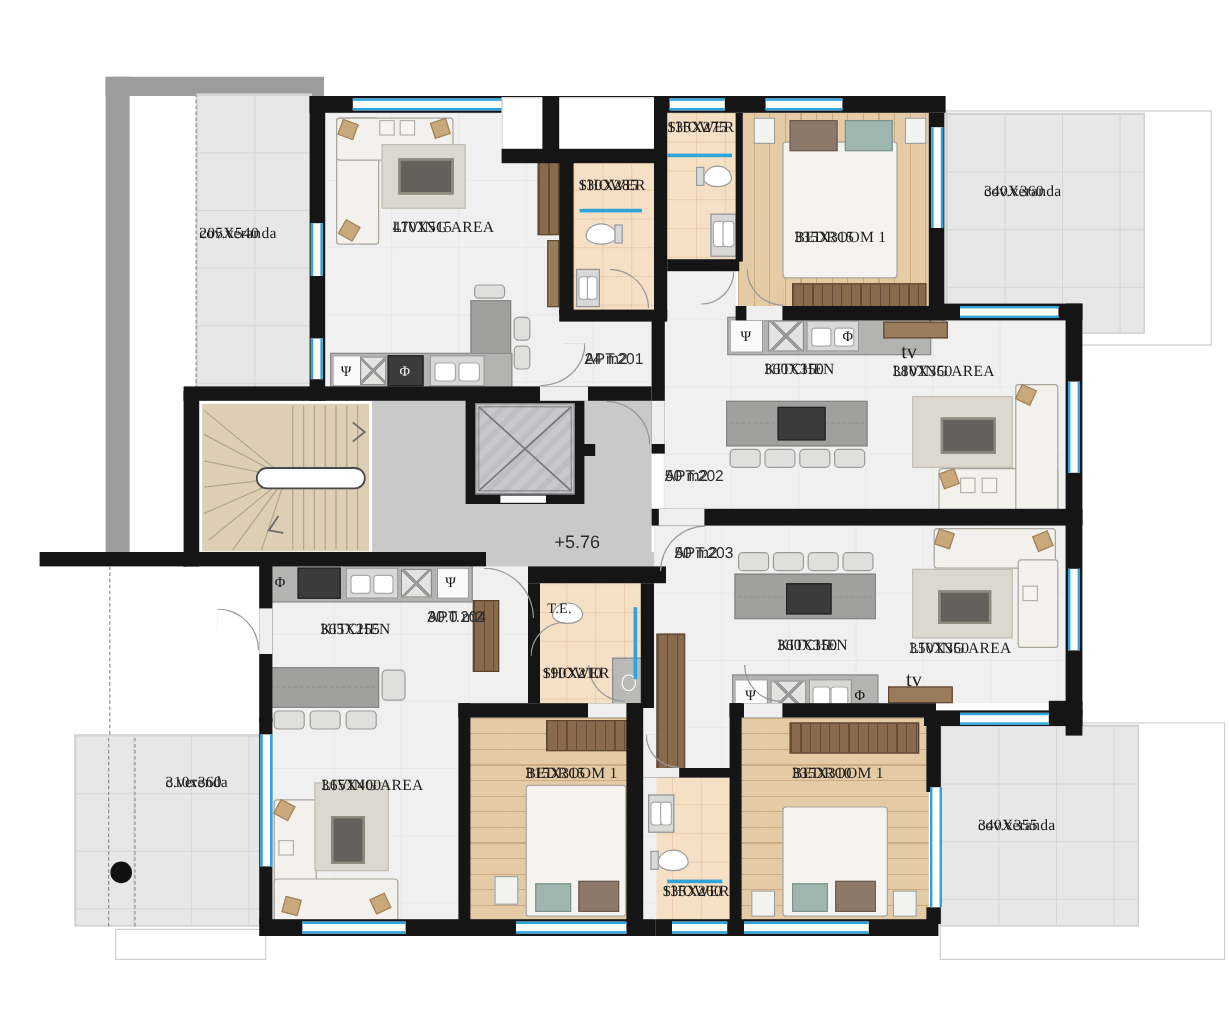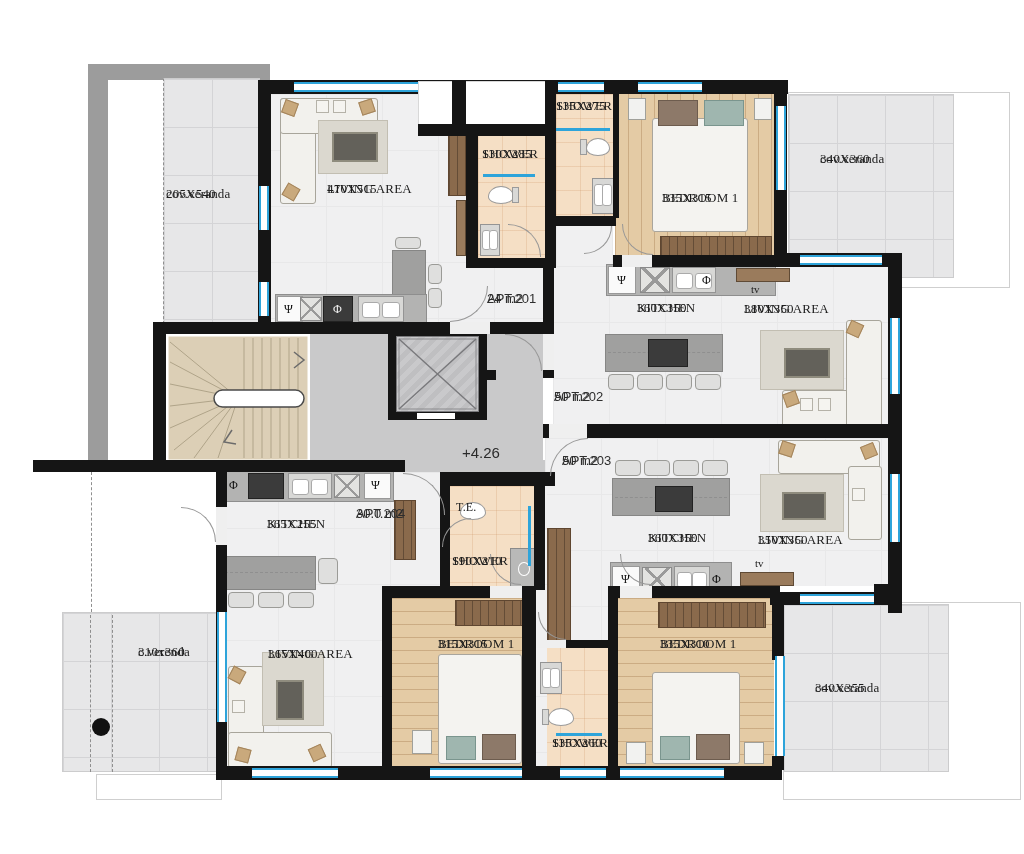--- a/index.html
+++ b/index.html
@@ -25,21 +25,21 @@
   .gap{background:#efefef;}
   .arc{border:1px solid #979797;background:transparent;}
   .arc.tl{border-radius:100% 0 0 0;border-width:1px 0 0 1px;}
   .arc.tr{border-radius:0 100% 0 0;border-width:1px 1px 0 0;}
   .arc.bl{border-radius:0 0 0 100%;border-width:0 0 1px 1px;}
   .arc.br{border-radius:0 0 100% 0;border-width:0 1px 1px 0;}
   .lbl{font-size:13px;line-height:1.25;color:#1d1d1d;letter-spacing:.2px;white-space:nowrap;}
   .albl{font-family:"Liberation Sans",sans-serif;font-size:13px;line-height:1.3;color:#2e2e2e;white-space:nowrap;}
   .sym{font-size:12px;color:#111;line-height:1;}
   .sym.wht{color:#eee;}
-  .tvl{font-size:11px;color:#222;line-height:1;}
+  .tvl{font-size:17px;color:#222;line-height:1;}
   .level{font-family:"Liberation Sans",sans-serif;font-size:15px;color:#2b2b2b;}
   .counter{background:#b3b3b2;border:1px solid #8e8e8e;}
   .island{background:#a0a09f;border:1px solid #868685;}
   .dark{background:#3b3b3b;border:1px solid #222;}
   .whgoods{background:#fafafa;border:1px solid #999;}
   .burner{background:#e3e3e1;border:1px solid #8a8a8a;
         background-image:linear-gradient(45deg,transparent 46%,#9a9a9a 46% 54%,transparent 54%),
         linear-gradient(-45deg,transparent 46%,#9a9a9a 46% 54%,transparent 54%);}
   .sink{background:#d8d8d6;border:1px solid #949494;}
   .sink:before,.sink:after{content:"";position:absolute;top:5px;width:38%;height:60%;background:#fff;
@@ -379,21 +379,21 @@
   </div>
   <div class="lbl" style="left:744px;top:301px;">
     <div>LIVING AREA</div>
     <div>380X350</div>
   </div>
   <span class="tvl" style="left:751px;top:284px;">tv</span>
   <div class="albl" style="left:554px;top:389px;">
     <div>APT.202</div>
     <div>50 m2</div>
   </div>
-  <div class="level" style="left:462px;top:444px;">+4.26</div>
+  <div class="level" style="left:462px;top:444px;">+5.76</div>
   <div class="albl" style="left:562px;top:453px;">
     <div>APT.203</div>
     <div>50 m2</div>
   </div>
   <div class="albl" style="left:356px;top:506px;">
     <div>APT.204</div>
     <div>30.0 m2</div>
   </div>
   <div class="lbl" style="left:267px;top:516px;">
     <div>KITCHEN</div>

